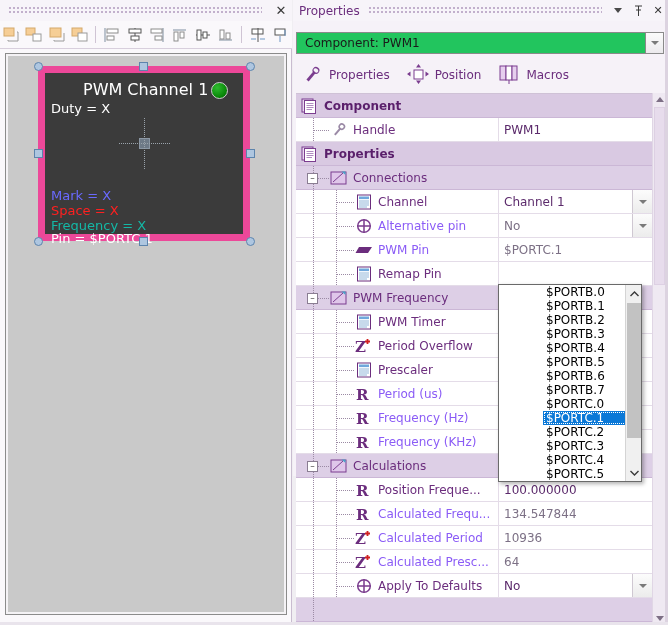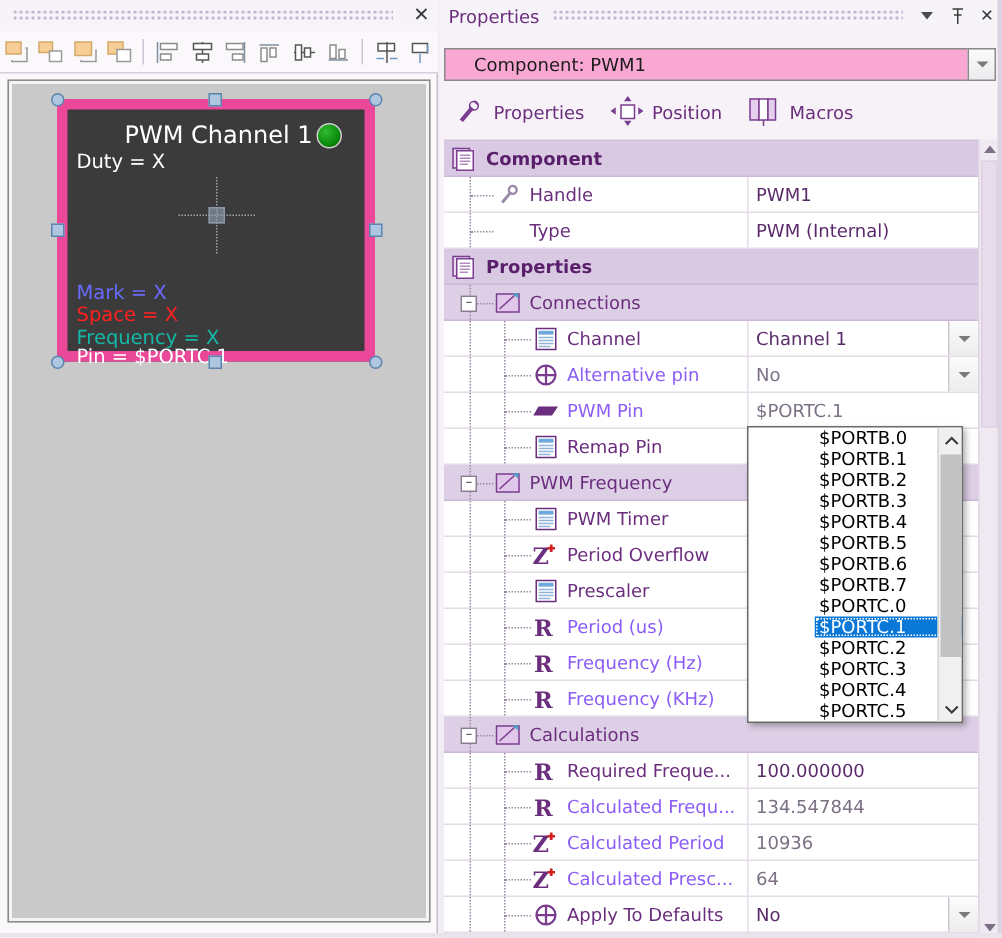--- a/index.html
+++ b/index.html
@@ -103,22 +103,22 @@
     background-image:radial-gradient(circle at 1px 1px, #b9a4c4 0.9px, transparent 1.1px);
     background-size:4px 4px;opacity:.85;
   }
   .rp-btn{width:20px;height:21px;display:flex;align-items:center;justify-content:center;
     color:#3a3a3a;font-size:11px;cursor:pointer;}
   .rp-combo{
     position:absolute;left:3px;top:32px;width:368px;height:22px;
     box-sizing:border-box;display:flex;
   }
   .rp-combo-input{
-    flex:1;background:#f9a8d4;border:1px solid #8a8a8a;border-right:none;
-    box-sizing:border-box;display:flex;align-items:center;padding-left:19px;
+    flex:1;background:#22c55e;border:1px solid #8a8a8a;border-right:none;
+    box-sizing:border-box;display:flex;align-items:center;padding-left:8px;
     font-size:12px;color:#1a1a1a;
   }
   .rp-combo-caret{
     width:19px;background:linear-gradient(#fbfbfb,#eceaed);
     border:1px solid #8a8a8a;box-sizing:border-box;
     display:flex;align-items:center;justify-content:center;cursor:pointer;
   }
   .caret-dn{width:0;height:0;border-left:4px solid transparent;border-right:4px solid transparent;border-top:4px solid #7a7a7a;}
   .rp-tabs{
     position:absolute;left:3px;top:60px;width:368px;height:30px;
@@ -416,30 +416,20 @@
                 <g transform="rotate(40 9 8)">
                   <circle cx="9" cy="3.6" r="2.6" fill="none" stroke="#9b8aa6" stroke-width="1.6"></circle>
                   <rect x="8" y="5.5" width="2" height="9" fill="#9b8aa6"></rect>
                 </g>
               </svg>
             </span>
             <span class="lbl">Handle</span>
           </div>
           <div class="val-col">PWM1</div>
         </div>
-        <div class="row">
-          <div class="tree-col">
-            <div class="vline l1"></div>
-            <div class="hline" style="left: 17px; width: 16px;"></div>
-            <div style="width: 33px; flex-shrink: 0;"></div>
-            <span class="ic"></span>
-            <span class="lbl">Type</span>
-          </div>
-          <div class="val-col">PWM (Internal)</div>
-        </div>
         <div class="row section">
           <div class="tree-col">
             <div style="width: 4px; flex-shrink: 0;"></div>
             <span class="ic">
               <svg width="18" height="16">
                 <rect x="1" y="1" width="11" height="13" fill="#e9d8f0" stroke="#7b3d8f"></rect>
                 <rect x="3.5" y="2.5" width="11" height="13" fill="#ffffff" stroke="#7b3d8f"></rect>
                 <path d="M5.5 5.5 H12.5 M5.5 7.5 H12.5 M5.5 9.5 H12.5 M5.5 11.5 H11" stroke="#b08ac0"></path>
               </svg>
             </span>
@@ -664,21 +654,21 @@
           <div class="tree-col">
             <div class="vline l1"></div>
             <div class="vline l2"></div>
             <div class="hline" style="left: 40px; width: 18px;"></div>
             <div style="width: 58px; flex-shrink: 0;"></div>
             <span class="ic">
               <svg width="18" height="16">
                 <text x="1" y="14" font-family="DejaVu Serif, serif" font-size="15" font-weight="bold" fill="#6b2d7d">R</text>
               </svg>
             </span>
-            <span class="lbl">Required Freque...</span>
+            <span class="lbl">Position Freque...</span>
           </div>
           <div class="val-col">100.000000</div>
         </div>
         <div class="row">
           <div class="tree-col">
             <div class="vline l1"></div>
             <div class="vline l2"></div>
             <div class="hline" style="left: 40px; width: 18px;"></div>
             <div style="width: 58px; flex-shrink: 0;"></div>
             <span class="ic">

